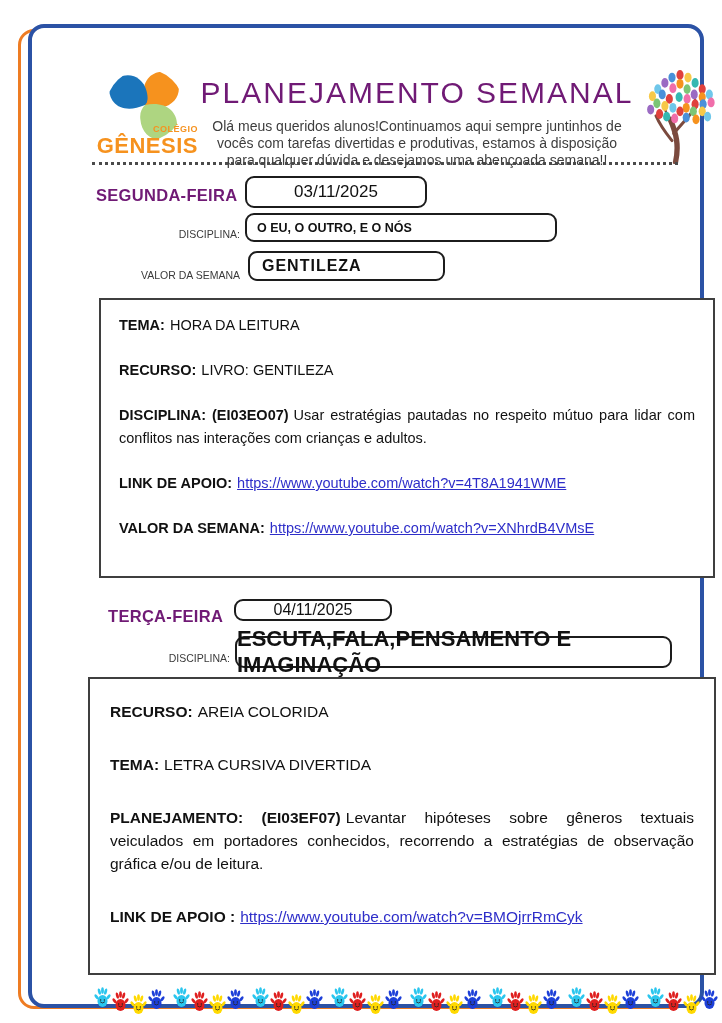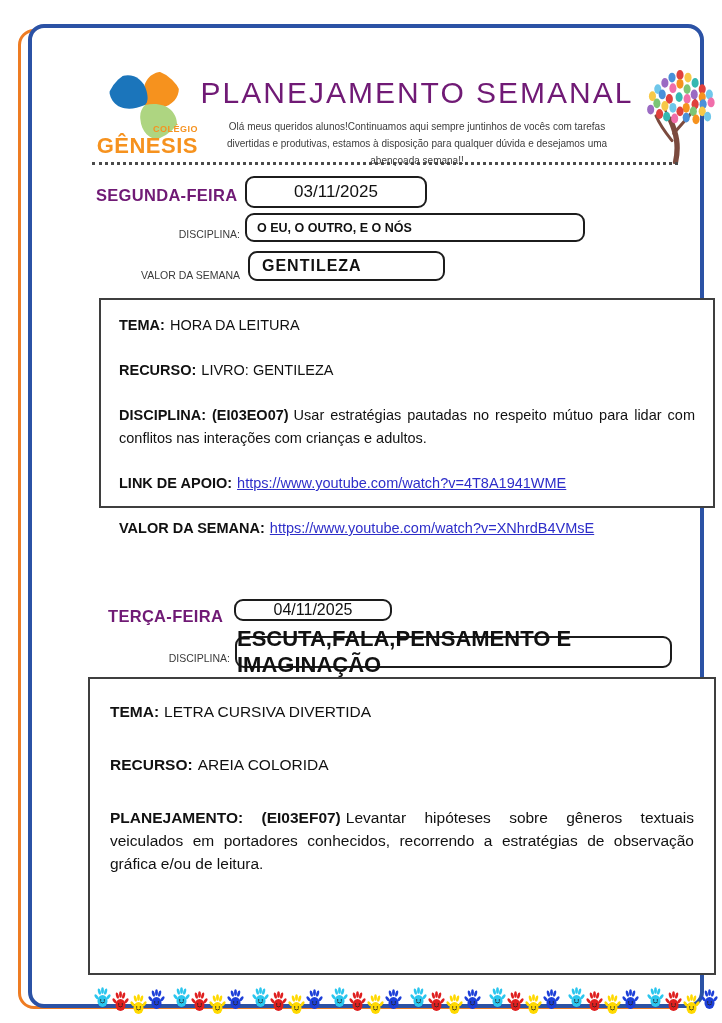--- a/index.html
+++ b/index.html
@@ -13,35 +13,35 @@
   
   .logo{position:absolute;left:62px;top:30px;width:104px;height:104px;}
   .logo svg{position:absolute;left:8px;top:8px;}
   .logo .small{position:absolute;right:0px;top:66px;width:100px;text-align:right;
         font-size:9px;font-weight:bold;color:var(--brand-orange);letter-spacing:.5px;}
   .logo .big{position:absolute;right:0px;top:75px;width:110px;text-align:right;
         font-size:22px;font-weight:bold;color:var(--brand-orange);letter-spacing:.5px;}
   .title{position:absolute;left:168px;top:48px;width:434px;text-align:center;
         font-size:30px;font-weight:300;letter-spacing:2px;color:#701a75;}
   .subtitle{position:absolute;left:176px;top:90px;width:418px;text-align:center;
-        font-size:10px;line-height:17px;color:#3d3d3d;}
+        font-size:14px;line-height:17px;color:#3d3d3d;}
   .tree{position:absolute;left:608px;top:36px;}
   .dotted{position:absolute;left:60px;top:134px;width:586px;border-bottom:3px dotted #4a4a4a;}
   
   .day-label{position:absolute;font-size:16.5px;font-weight:bold;color:#701a75;letter-spacing:.3px;}
   .rbox{position:absolute;border:2.2px solid #1c1c1c;border-radius:9px;background:#fff;
         box-sizing:border-box;display:flex;align-items:center;}
   .rbox.center{justify-content:center;}
   .side-label{position:absolute;font-size:10.5px;color:#3a3a3a;text-align:right;}
   
   .cbox{position:absolute;border:2px solid #3f3f3f;background:#fff;box-sizing:border-box;}
   .cbox .entry{margin:0;}
   .cbox .lbl{font-weight:bold;margin-right:5px;}
   .cbox a{color:var(--link-blue);text-decoration:underline;cursor:pointer;}
-  #box1{left:67px;top:270px;width:616px;height:210px;padding:14px 18px;font-size:14.5px;line-height:23px;}
+  #box1{left:67px;top:270px;width:616px;height:280px;padding:14px 18px;font-size:14.5px;line-height:23px;}
   #box1 .entry{margin-bottom:22px;}
   #box2{left:56px;top:649px;width:628px;height:298px;padding:21px 20px;font-size:15.5px;line-height:23px;}
   #box2 .entry{margin-bottom:30px;}
   .just{text-align:justify;}
   
   .hands-row{position:absolute;left:62px;top:957px;width:606px;height:46px;white-space:nowrap;}
   .hand{position:relative;display:inline-block;width:17px;height:30px;margin-right:1px;}
   .hand svg{display:block;}
   .hand.gap{margin-right:8px;}
 </style>
@@ -121,21 +121,21 @@
       </g>
     </svg>
 
     <div class="dotted"></div>
 
     <div class="day-label" style="left:64px;top:158px;">SEGUNDA-FEIRA</div>
     <div class="rbox center" style="left:213px;top:148px;width:182px;height:32px;font-size:17px;">
       <span>03/11/2025</span>
     </div>
     <div class="side-label" style="left:60px;top:200px;width:148px;">DISCIPLINA:</div>
-    <div class="rbox" style="left:213px;top:185px;width:340px;height:29px;font-size:12.5px;font-weight:bold;padding-left:10px;">
+    <div class="rbox" style="left:213px;top:185px;width:312px;height:29px;font-size:12.5px;font-weight:bold;padding-left:10px;">
       <span>O EU, O OUTRO, E O NÓS</span>
     </div>
     <div class="side-label" style="left:60px;top:241px;width:148px;">VALOR DA SEMANA</div>
     <div class="rbox" style="left:216px;top:223px;width:197px;height:30px;font-size:16px;font-weight:bold;letter-spacing:1px;padding-left:12px;">
       <span>GENTILEZA</span>
     </div>
 
     <div class="cbox" id="box1">
       <p class="entry">
         <span class="lbl">TEMA:</span><span>HORA DA LEITURA</span>
@@ -158,27 +158,30 @@
     <div class="rbox center" style="left:202px;top:571px;width:158px;height:22px;font-size:16px;">
       <span>04/11/2025</span>
     </div>
     <div class="side-label" style="left:60px;top:624px;width:138px;">DISCIPLINA:</div>
     <div class="rbox center" style="left:203px;top:608px;width:437px;height:32px;font-size:22px;font-weight:bold;">
       <span>ESCUTA,FALA,PENSAMENTO E IMAGINAÇÃO</span>
     </div>
 
     <div class="cbox" id="box2">
       <p class="entry">
+        <span class="lbl">RECURSO:</span><span>AREIA COLORIDA</span>
+      </p>
+      <p class="entry">
         <span class="lbl">TEMA:</span><span>LETRA CURSIVA DIVERTIDA</span>
-      </p>
-      <p class="entry">
-        <span class="lbl">RECURSO:</span><span>AREIA COLORIDA</span>
       </p>
       <p class="entry just">
         <span class="lbl">PLANEJAMENTO: (EI03EF07)</span><span>Levantar hipóteses sobre gêneros textuais veiculados em portadores conhecidos, recorrendo a estratégias de observação gráfica e/ou de leitura.</span>
+      </p>
+      <p class="entry">
+        <span class="lbl">LINK DE APOIO :</span><a>https://www.youtube.com/watch?v=BMOjrrRmCyk</a>
       </p>
     </div>
 
     <div class="hands-row"><span class="hand" style="color: rgb(43, 198, 238); top: 2px;"><svg width="17" height="21" viewBox="0 0 24 30">
             <g fill="currentColor">
               <ellipse cx="3.5" cy="14" rx="2" ry="4" transform="rotate(-38 3.5 14)"></ellipse>
               <ellipse cx="7.5" cy="6.5" rx="2" ry="4.6" transform="rotate(-14 7.5 6.5)"></ellipse>
               <ellipse cx="12" cy="5" rx="2" ry="4.8"></ellipse>
               <ellipse cx="16.5" cy="6.5" rx="2" ry="4.6" transform="rotate(14 16.5 6.5)"></ellipse>
               <ellipse cx="20.5" cy="14" rx="2" ry="4" transform="rotate(38 20.5 14)"></ellipse>

